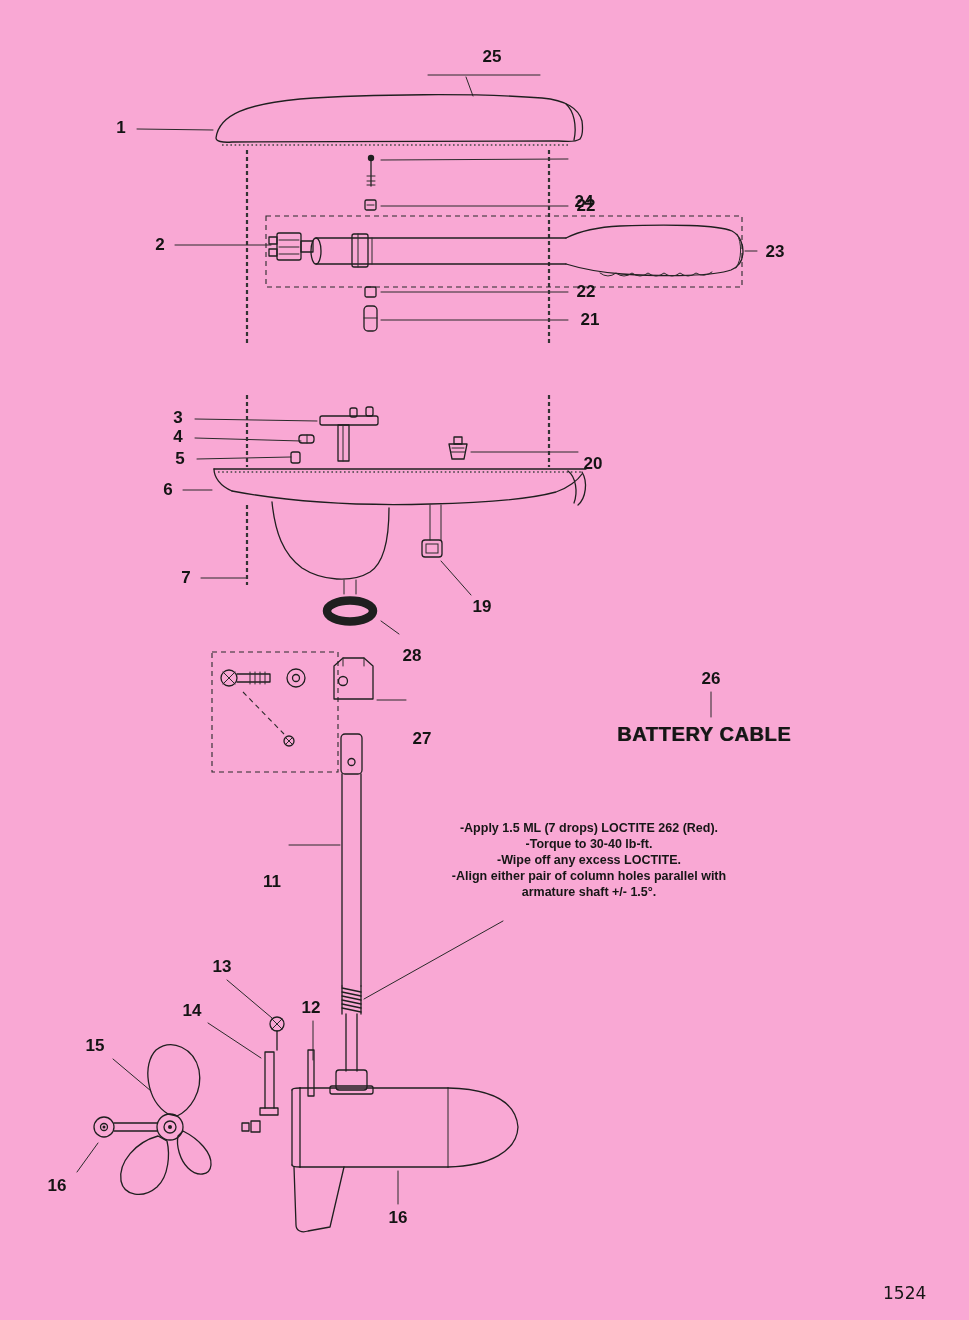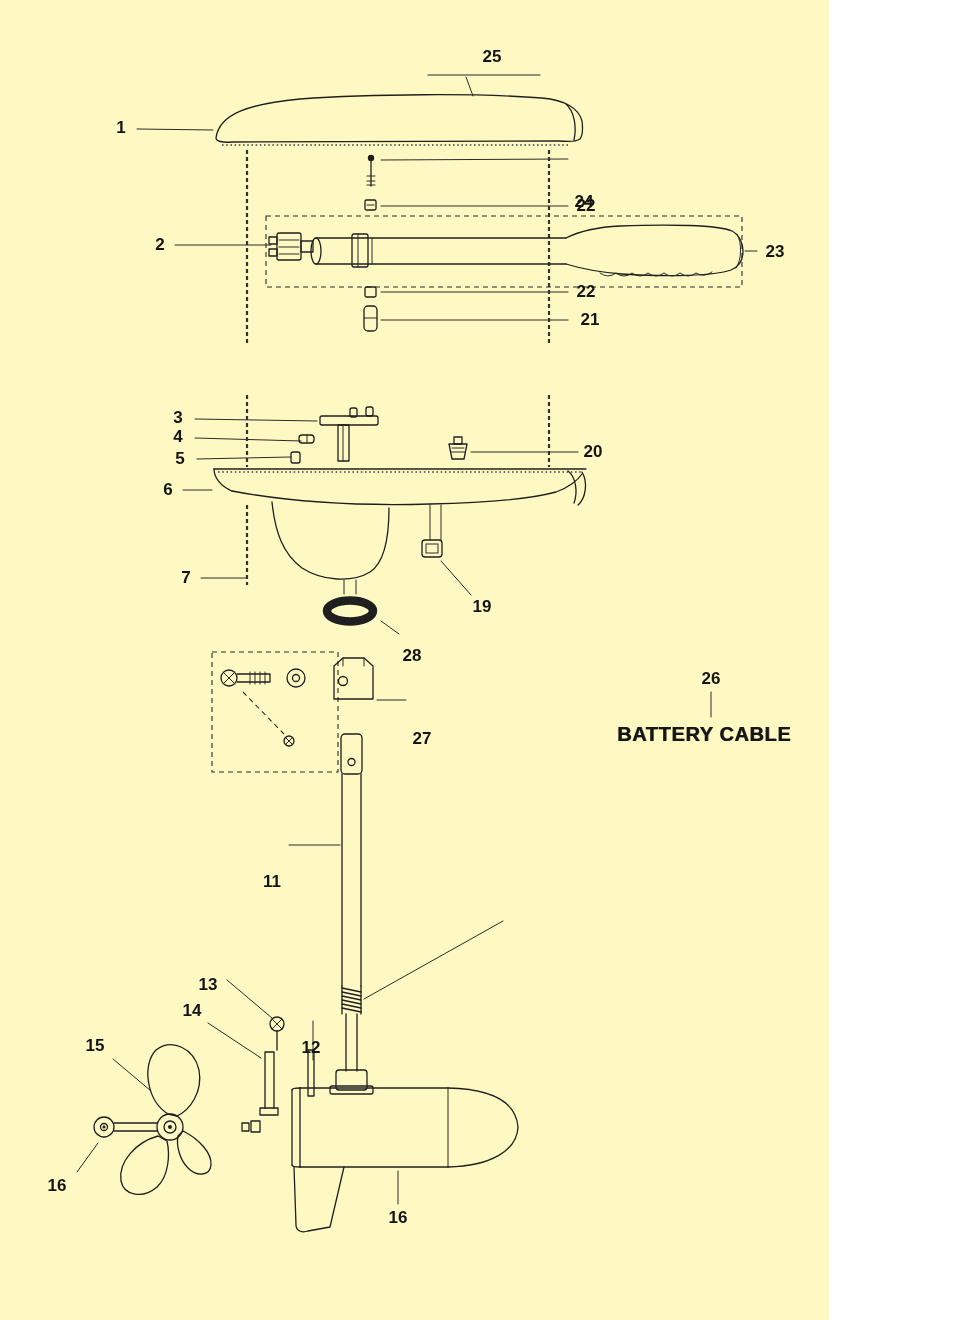--- a/index.html
+++ b/index.html
@@ -1,17 +1,17 @@
 <!DOCTYPE html>
 <html><head>
 <meta charset="utf-8">
 <style>
   html,body { margin:0; padding:0; background:#fff; }
   .canvas {
-    position:relative; width:829px; height:1320px; background:#fef9c3;
+    position:relative; width:969px; height:1320px; background:#f9a8d4;
     font-family:"Liberation Sans", sans-serif; overflow:hidden; color:#111;text-align:center;
   }
   svg.art { position:absolute; left:0; top:0; }
   .ln   { stroke:#1f1f1f; fill:none; stroke-width:1.3; stroke-linecap:round; stroke-linejoin:round; }
   .thin { stroke:#2a2a2a; fill:none; stroke-width:1; stroke-linecap:round; }
   .dash { stroke:#2a2a2a; fill:none; stroke-width:1.1; stroke-dasharray:5 4; }
   .rail { stroke:#333; fill:none; stroke-width:2.2; stroke-dasharray:4 3; }
   .stip { stroke:#444; fill:none; stroke-width:1.4; stroke-dasharray:1.6 2.6; }
   .blk  { fill:#1f1f1f; stroke:none; }
   .ring { stroke:#1f1f1f; fill:none; stroke-width:8.5; }
@@ -240,34 +240,41 @@
       <span class="callout" style="left: 121px; top: 128px;">1</span>
       <span class="callout" style="left: 584px; top: 158px; margin-top: 44px;">24</span>
       <span class="callout" style="left: 586px; top: 206px;">22</span>
       <span class="callout" style="left: 160px; top: 245px;">2</span>
       <span class="callout" style="left: 775px; top: 252px;">23</span>
       <span class="callout" style="left: 586px; top: 292px;">22</span>
       <span class="callout" style="left: 584px; top: 320px; margin-left: 6px;">21</span>
       <span class="callout" style="left: 178px; top: 418px;">3</span>
       <span class="callout" style="left: 178px; top: 437px;">4</span>
       <span class="callout" style="left: 180px; top: 459px;">5</span>
-      <span class="callout" style="left: 593px; top: 452px;">20</span>
+      <span class="callout" style="left: 593px; top: 464px;">20</span>
       <span class="callout" style="left: 168px; top: 490px;">6</span>
       <span class="callout" style="left: 186px; top: 578px;">7</span>
       <span class="callout" style="left: 482px; top: 607px;">19</span>
       <span class="callout" style="left: 412px; top: 656px;">28</span>
       <span class="callout" style="left: 422px; top: 739px;">27</span>
       <span class="callout" style="left: 711px; top: 679px;">26</span>
       <span class="callout" style="left: 272px; top: 845px; margin-top: 37px;">11</span>
-      <span class="callout" style="left: 208px; top: 967px; margin-top: 18px;">13</span>
+      <span class="callout" style="left: 222px; top: 967px;">13</span>
       <span class="callout" style="left: 192px; top: 1011px;">14</span>
-      <span class="callout" style="left: 311px; top: 1008px; margin-top: 40px;">12</span>
+      <span class="callout" style="left: 311px; top: 1008px;">12</span>
       <span class="callout" style="left: 95px; top: 1046px;">15</span>
       <span class="callout" style="left: 57px; top: 1186px;">16</span>
       <span class="callout" style="left: 398px; top: 1218px;">16</span>
     </div>
 
   <div class="battery-cable">BATTERY CABLE</div>
 
+  <div class="notes">
+    <div>-Apply 1.5 ML (7 drops) LOCTITE 262 (Red).</div>
+    <div>-Torque to 30-40 lb-ft.</div>
+    <div>-Wipe off any excess LOCTITE.</div>
+    <div>-Align either pair of column holes parallel with</div>
+    <div>armature shaft +/- 1.5°.</div>
+  </div>
 
   <div class="page-number">1524</div>
 
 </div>
 
 </body></html>

